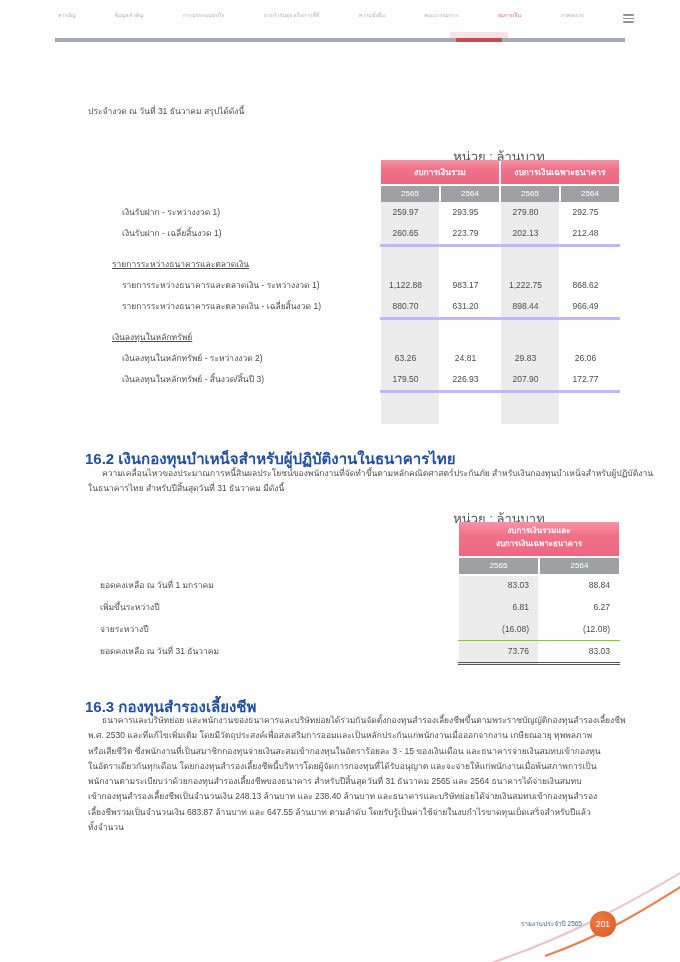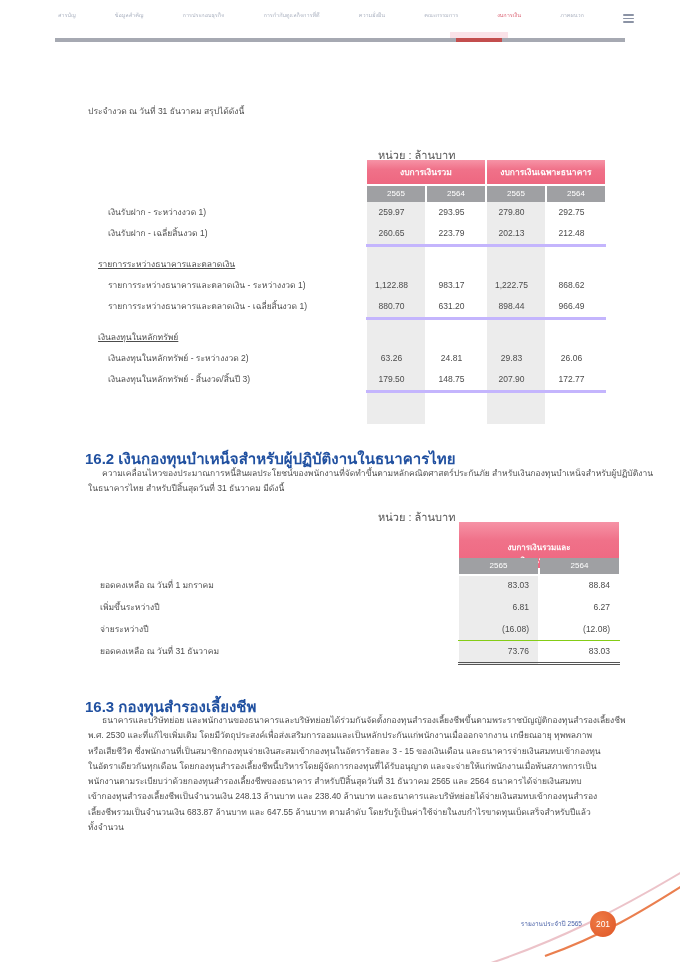--- a/index.html
+++ b/index.html
@@ -15,42 +15,42 @@
   .nav-tab.active { color:#d9596b; }
   .menu-icon { width:11px; margin-top:2px; cursor:pointer; }
   .menu-icon span { display:block; height:1.5px; background:#8b93a5; margin-bottom:2px; border-radius:1px; }
   .nav-bar { position:absolute; top:38px; left:55px; width:570px; height:4px; background:#a6a9b2; }
   .nav-bar .active-glow { position:absolute; left:395px; top:-6px; width:58px; height:6px; background:rgba(242,160,178,0.30); }
   .nav-bar .active-seg { position:absolute; left:401px; top:0; width:46px; height:4px; background:#c34e4e; }
   
   .para { font-size:8.5px; line-height:1.8; color:#4c4c4c; }
   .para .ln { white-space:nowrap; }
   .para .ln.first { text-indent:14px; }
-  .unit { position:absolute; width:242px; text-align:left; font-size:11px; color:#555; }
+  .unit { position:absolute; width:242px; text-align:center; font-size:13px; color:#555; }
   .sec-title { position:absolute; left:85px; font-size:15px; font-weight:bold; color:#2050a0; }
   
-  .t1 { position:absolute; top:160px; left:98px; width:508px; height:268px; font-size:8.5px; }
+  .t1 { position:absolute; top:160px; left:112px; width:508px; height:268px; font-size:8.5px; }
   .t1 .shade { position:absolute; top:42px; bottom:4px; width:58px; background:#ececec; z-index:0; }
   .t1 .shadeA { left:269px; } .t1 .shadeB { left:389px; }
   .t1-head { position:relative; z-index:1; display:grid; grid-template-columns:1fr 120px 120px; height:24px; }
   .t1-head .pinkcell { margin:0 1px; background:linear-gradient(180deg,#f693a6 0%,#f07189 40%,#ee6780 100%); color:#fff; font-weight:bold; font-size:8.5px; text-align:center; line-height:24px; }
   .t1-years { position:relative; z-index:1; display:grid; grid-template-columns:1fr 60px 60px 60px 60px; height:16px; margin-top:2px; }
   .t1-years .ycell { margin:0 1px; background:#9fa0a3; color:#fff; font-size:8px; text-align:center; line-height:16px; }
   .t1-body { position:relative; z-index:1; }
   .t1-row { display:grid; grid-template-columns:1fr 60px 60px 60px 60px; height:21px; line-height:21px; }
   .t1-row .lbl { padding-left:10px; white-space:nowrap; }
   .t1-row.group-title { margin-top:10px; }
   .t1-row.group-title .lbl { padding-left:0; text-decoration:underline; }
   .t1-row .val { text-align:center; padding-right:9px; }
   .t1-row.last .val { border-bottom:3px solid #c4b5fd; }
   
   .t2 { position:absolute; top:522px; left:100px; width:520px; height:146px; font-size:8.5px; }
   .t2 .shade { position:absolute; top:54px; bottom:4px; left:359px; width:79px; background:#ececec; z-index:0; }
   .t2-head { position:relative; z-index:1; display:grid; grid-template-columns:1fr 162px; height:34px; }
-  .t2-head .pinkcell { margin:0 1px; background:linear-gradient(180deg,#f693a6 0%,#f07189 40%,#ee6780 100%); color:#fff; font-weight:bold; font-size:8px; text-align:center; line-height:1.6; padding-top:20px; }
+  .t2-head .pinkcell { margin:0 1px; background:linear-gradient(180deg,#f693a6 0%,#f07189 40%,#ee6780 100%); color:#fff; font-weight:bold; font-size:8px; text-align:center; line-height:1.6; padding-top:3px; }
   .t2-years { position:relative; z-index:1; display:grid; grid-template-columns:1fr 81px 81px; height:16px; margin-top:2px; }
   .t2-years .ycell { margin:0 1px; background:#9fa0a3; color:#fff; font-size:8px; text-align:center; line-height:16px; }
   .t2-body { position:relative; z-index:1; }
   .t2-row { display:grid; grid-template-columns:1fr 81px 81px; height:22px; line-height:22px; }
   .t2-row .lbl { white-space:nowrap; }
   .t2-row .val { text-align:right; padding-right:10px; }
   .t2-row.pre-total .val { border-bottom:1px solid #84cc16; }
   .t2-row.total .val { border-bottom:3px double #555; }
   
   .footer-label { position:absolute; top:919px; left:430px; width:152px; text-align:right; font-size:6.5px; color:#4a62a8; }
@@ -143,21 +143,21 @@
       <div class="t1-row">
         <span class="lbl">เงินลงทุนในหลักทรัพย์ - ระหว่างงวด 2)</span>
         <span class="val">63.26</span>
         <span class="val">24.81</span>
         <span class="val">29.83</span>
         <span class="val">26.06</span>
       </div>
       <div class="t1-row last">
         <span class="lbl">เงินลงทุนในหลักทรัพย์ - สิ้นงวด/สิ้นปี 3)</span>
         <span class="val">179.50</span>
-        <span class="val">148.75</span>
+        <span class="val">226.93</span>
         <span class="val">207.90</span>
         <span class="val">172.77</span>
       </div>
     </div>
   </div>
 
   <div class="sec-title" style="top:447px;">16.2 เงินกองทุนบำเหน็จสำหรับผู้ปฏิบัติงานในธนาคารไทย</div>
   <div class="para" style="position:absolute; top:466px; left:88px; width:506px;">
     <div class="ln first">ความเคลื่อนไหวของประมาณการหนี้สินผลประโยชน์ของพนักงานที่จัดทำขึ้นตามหลักคณิตศาสตร์ประกันภัย สำหรับเงินกองทุนบำเหน็จสำหรับผู้ปฏิบัติงาน</div>
     <div class="ln">ในธนาคารไทย สำหรับปีสิ้นสุดวันที่ 31 ธันวาคม มีดังนี้</div>

